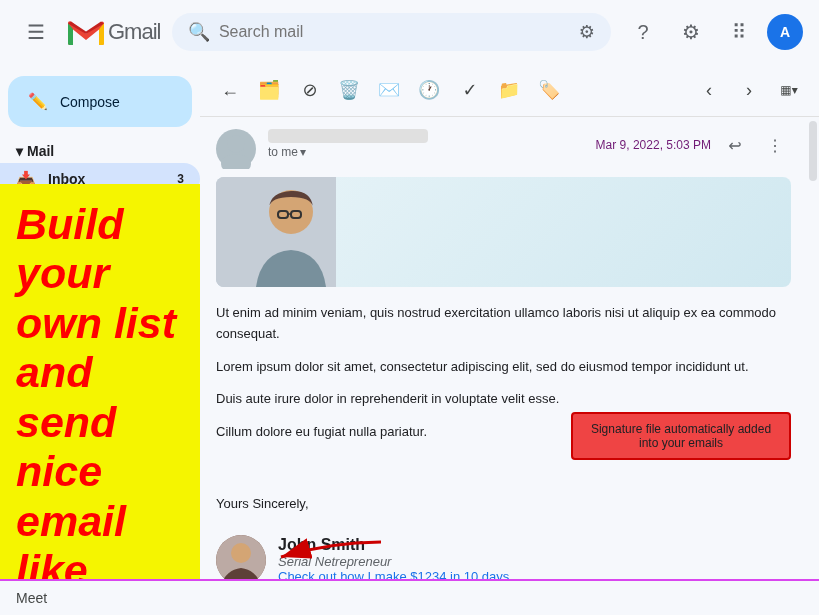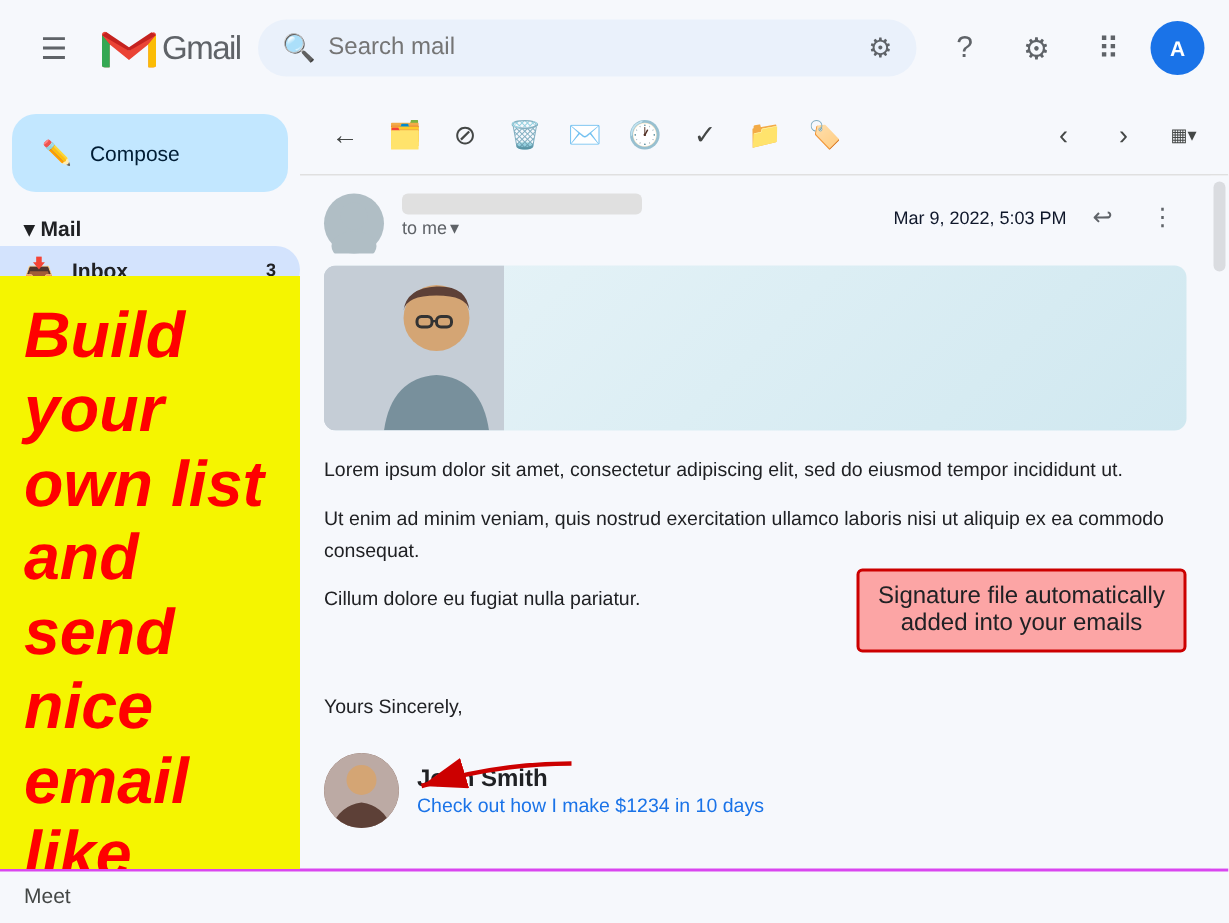--- a/index.html
+++ b/index.html
@@ -39,36 +39,36 @@
     .toolbar-right { margin-left: auto; display: flex; align-items: center; gap: 4px; }
 
     
     .email-header { display: flex; align-items: flex-start; padding: 12px 16px 8px 16px; flex-shrink: 0; }
     .avatar { width: 40px; height: 40px; border-radius: 50%; background: #b0bec5; margin-right: 12px; display: flex; align-items: center; justify-content: center; color: #fff; font-size: 18px; flex-shrink: 0; }
     .sender-info { flex: 1; }
     .sender-name-row { display: flex; align-items: center; gap: 8px; }
     .sender-name-bar { height: 14px; width: 160px; background: #e0e0e0; border-radius: 4px; }
     .to-me { font-size: 12px; color: #5f6368; display: flex; align-items: flex-end; gap: 2px; cursor: pointer; margin-top: 2px; }
     .header-right { display: flex; align-items: center; gap: 8px; flex-shrink: 0; }
-    .email-date { font-size: 12px; color: #0f172a; text-align: right; }
+    .email-date { font-size: 12px; color: #701a75; text-align: right; }
     .header-action-icon { width: 32px; height: 32px; display: flex; align-items: center; justify-content: center; border-radius: 50%; cursor: pointer; color: #5f6368; font-size: 16px; }
 
     
     .email-body { flex: 1; overflow-y: auto; padding: 0 16px 16px 16px; }
     .email-banner { width: 100%; border-radius: 8px; overflow: hidden; margin-bottom: 16px; background: linear-gradient(135deg, #e8f4f8, #d0e8f0); display: flex; align-items: center; height: 110px; position: relative; }
     .banner-text-area { padding: 16px 24px; flex: 1; }
     .banner-title { font-size: 24px; font-weight: 700; color: #003399; }
     .banner-subtitle { font-size: 13px; color: #336699; margin-top: 4px; font-style: italic; }
     .banner-person { width: 120px; height: 110px; background: #c5cdd6; display: flex; align-items: center; justify-content: center; flex-shrink: 0; position: relative; overflow: hidden; }
 
     .email-body-text { font-size: 13px; color: #202124; line-height: 1.6; margin-bottom: 12px; }
 
     
     .sig-callout-container { position: relative; margin-bottom: 12px; }
-    .sig-callout-box { position: absolute; right: 0; top: -10px; border: 2px solid #cc0000; border-radius: 4px; background: #fca5a5; padding: 8px 12px; max-width: 220px; font-size: 16px; color: #202124; text-align: center; z-index: 10; }
+    .sig-callout-box { position: absolute; right: 0; top: -10px; border: 2px solid #cc0000; border-radius: 4px; background: #ef4444; padding: 8px 12px; max-width: 220px; font-size: 12px; color: #202124; text-align: center; z-index: 10; }
 
     
     .signature-area { display: flex; align-items: center; gap: 12px; padding: 8px 0; }
     .sig-avatar { width: 50px; height: 50px; border-radius: 50%; background: #8d6e63; display: flex; align-items: center; justify-content: center; overflow: hidden; flex-shrink: 0; }
     .sig-info { }
     .sig-name { font-size: 16px; font-weight: 700; color: #202124; }
     .sig-title { font-size: 13px; color: #5f6368; font-style: italic; }
     .sig-link { font-size: 13px; color: #1a73e8; cursor: pointer; }
 
     
@@ -265,22 +265,23 @@
               <rect x="75" y="34" width="10" height="7" rx="3" fill="none" stroke="#333" stroke-width="2"></rect>
               <line x1="72" y1="37" x2="75" y2="37" stroke="#333" stroke-width="1.5"></line>
 
               <path d="M53 30 Q55 15 75 14 Q95 13 97 30 Q95 20 75 20 Q55 20 53 30z" fill="#5d4037"></path>
 
               <path d="M40 110 Q45 75 75 73 Q105 75 110 110z" fill="#78909c"></path>
             </svg>
           </div>
         </div>
 
+        <p class="email-body-text">Ut enim ad minim veniam, quis nostrud exercitation ullamco laboris nisi ut aliquip ex ea commodo consequat.</p>
         <p class="email-body-text">Lorem ipsum dolor sit amet, consectetur adipiscing elit, sed do eiusmod tempor incididunt ut.</p>
-        <p class="email-body-text">Ut enim ad minim veniam, quis nostrud exercitation ullamco laboris nisi ut aliquip ex ea commodo consequat.</p>
+        <p class="email-body-text">Duis aute irure dolor in reprehenderit in voluptate velit esse.</p>
 
         <div class="sig-callout-container" style="position:relative;min-height:60px;">
           <p class="email-body-text">Cillum dolore eu fugiat nulla pariatur.</p>
           <div class="sig-callout-box">
             <span>Signature file automatically added into your emails</span>
           </div>
         </div>
 
         <p class="email-body-text">Yours Sincerely,</p>
 
@@ -298,20 +299,21 @@
           </div>
           <div class="sig-avatar">
             <svg width="50" height="50" viewBox="0 0 50 50" xmlns="http://www.w3.org/2000/svg">
               <circle cx="25" cy="25" r="25" fill="#bcaaa4"></circle>
               <circle cx="25" cy="18" r="10" fill="#d4a574"></circle>
               <path d="M5 50 Q10 35 25 33 Q40 35 45 50z" fill="#5d4037"></path>
             </svg>
           </div>
           <div class="sig-info">
             <div class="sig-name">John Smith</div>
+            <div class="sig-title">Serial Netrepreneur</div>
             <div class="sig-link">Check out how I make $1234 in 10 days</div>
           </div>
         </div>
 
       </div>
 
       <div class="scrollbar">
         <div class="scrollbar-thumb"></div>
       </div>
     </div>

